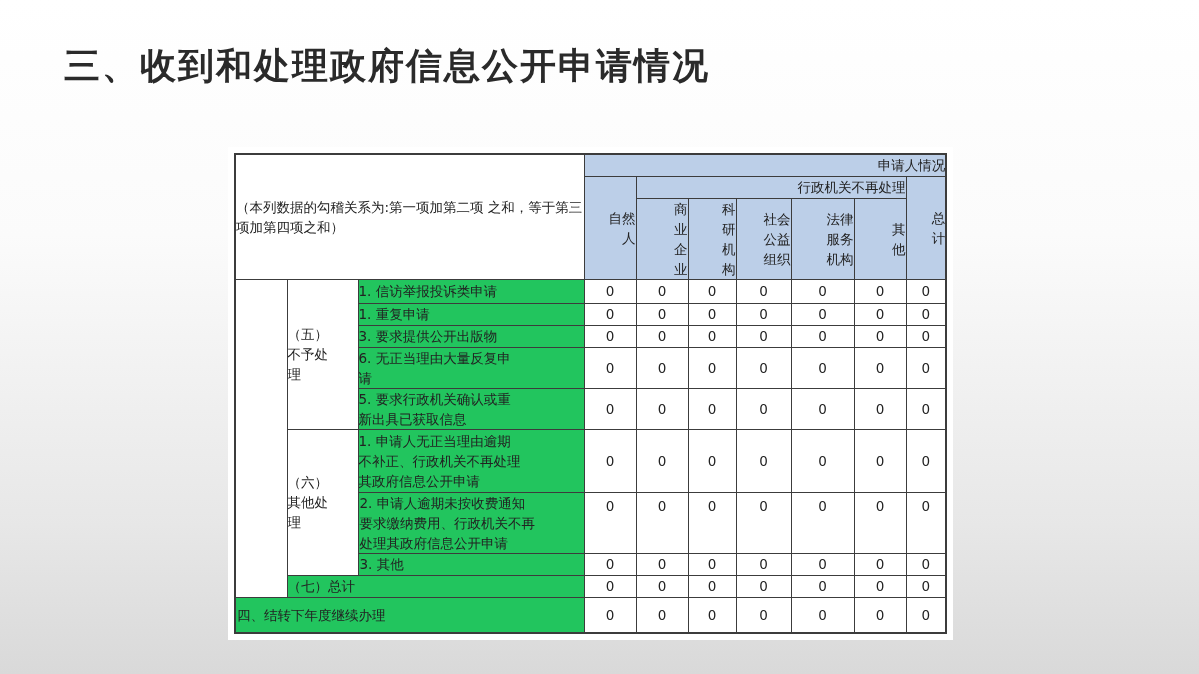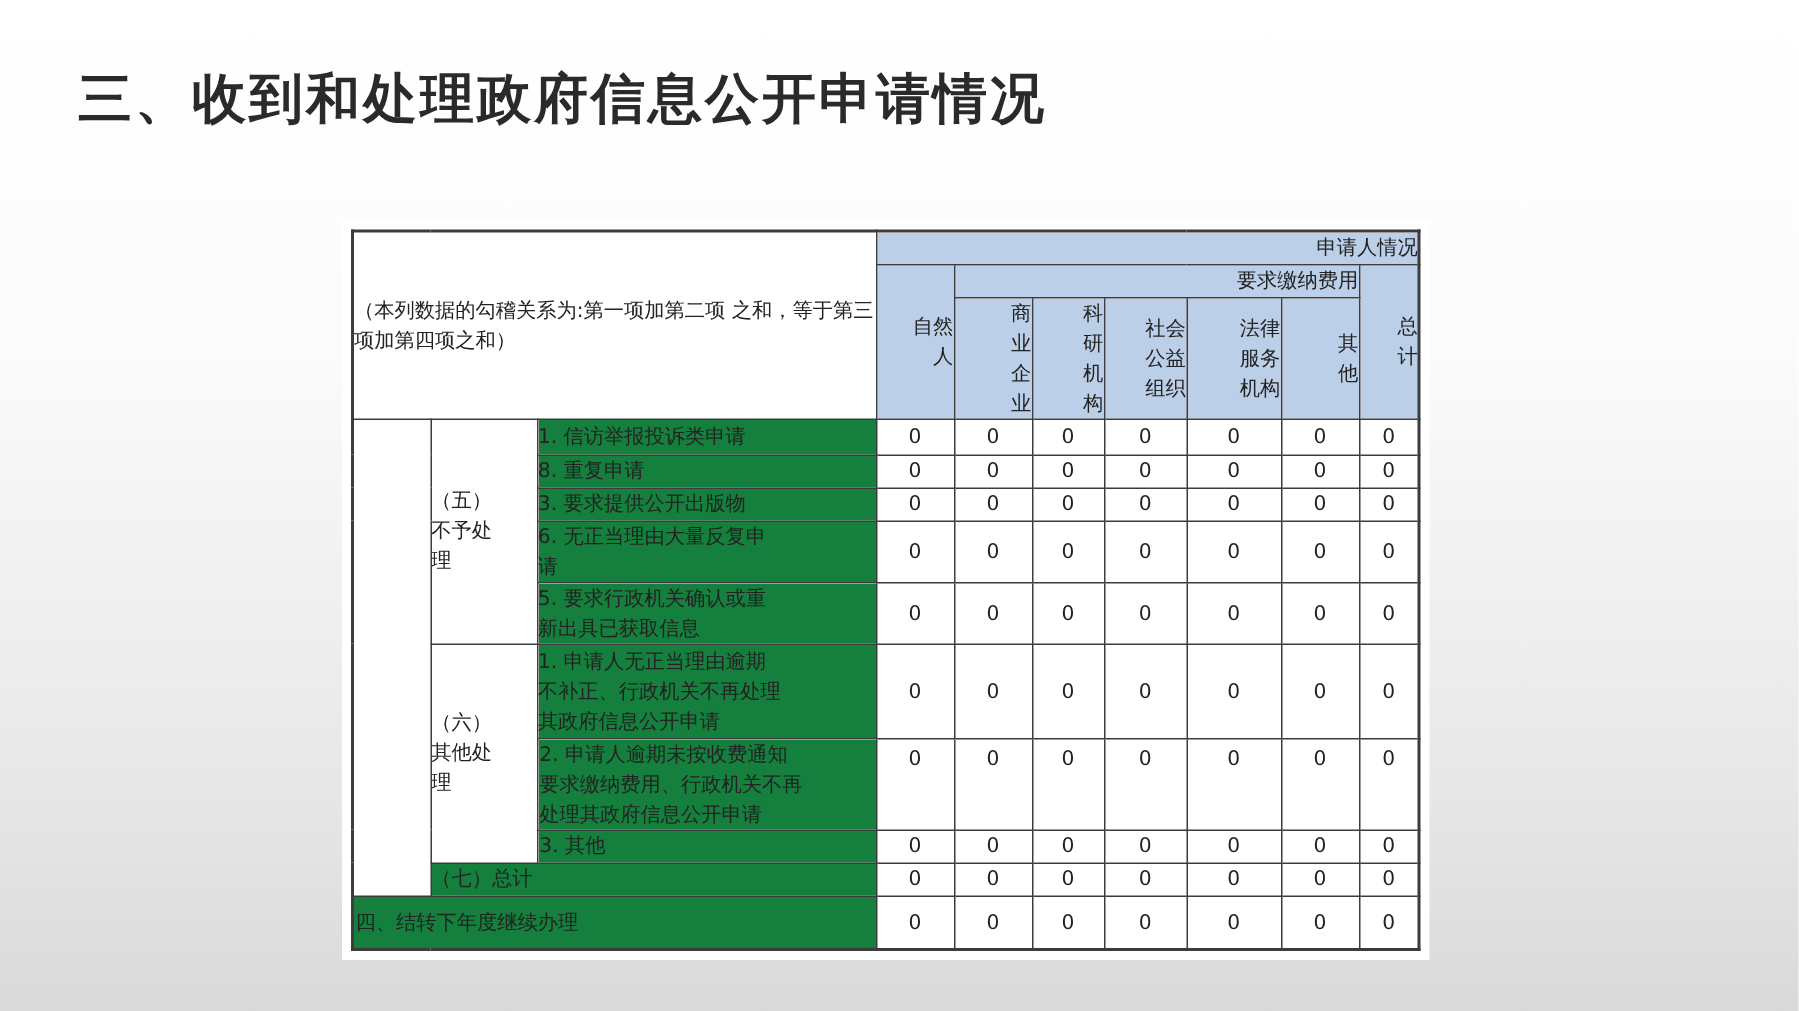--- a/index.html
+++ b/index.html
@@ -2,21 +2,21 @@
 <html><head>
 <meta charset="utf-8">
 <style>
   html,body{margin:0;padding:0;}
   body{
     width:1199px;height:674px;position:relative;overflow:hidden;
     font-family:"DejaVu Sans","Liberation Sans",sans-serif;
     background:linear-gradient(180deg,#ffffff 0%,#fbfbfb 35%,#e7e7e7 78%,#d9d9d9 100%);
   }
   .slide-title{
-    position:absolute;left:52px;top:42px;
+    position:absolute;left:64px;top:42px;
     font-size:36px;font-weight:800;color:#2a2a2a;
     letter-spacing:2px;white-space:nowrap;
   }
   .table-wrap{
     position:absolute;left:228px;top:147px;
     background:#ffffff;padding:6px;
   }
   table.report{
     border-collapse:collapse;table-layout:fixed;
     width:711px;
@@ -35,21 +35,21 @@
   td.corner{
     background:#ffffff;text-align:left;line-height:22px;
     padding:0 6px;
   }
   td.grp{
     text-align:left;padding-left:6px;white-space:pre-line;line-height:21px;
     background:#ffffff;
   }
   td.lbl{
     text-align:left;padding-left:6px;white-space:pre-line;line-height:20.5px;
-    background:#15803d;
+    background:#22c55e;
   }
   td.lbl.tight{padding-left:1px;}
   td.v{text-align:center;background:#ffffff;font-size:13px;}
   td.spacer{background:#ffffff;}
 </style>
 </head>
 <body>
 
 <div class="slide-title">三、收到和处理政府信息公开申请情况</div>
 
@@ -70,21 +70,21 @@
 
   <tbody>
         <tr style="height:22px">
     <td class="corner" colspan="3" rowspan="3">（本列数据的勾稽关系为:第一项加第二项
 之和，等于第三项加第四项之和）</td>
     <td class="hd" colspan="7">申请人情况</td>
   </tr>
   <tr style="height:22px">
     <td class="hd hd-stack" rowspan="2">自然
 人</td>
-    <td class="hd" colspan="5">要求缴纳费用</td>
+    <td class="hd" colspan="5">行政机关不再处理</td>
     <td class="hd hd-stack" rowspan="2">总
 计</td>
   </tr>
   <tr style="height:80px">
     <td class="hd hd-stack">商
 业
 企
 业</td>
     <td class="hd hd-stack">科
 研
@@ -108,21 +108,21 @@
     <td class="lbl">1. 信访举报投诉类申请</td>
     <td class="v">0</td>
     <td class="v">0</td>
     <td class="v">0</td>
     <td class="v">0</td>
     <td class="v">0</td>
     <td class="v">0</td>
     <td class="v">0</td>
   </tr>
   <tr style="height:22px">
-    <td class="lbl">8. 重复申请</td>
+    <td class="lbl">1. 重复申请</td>
     <td class="v">0</td>
     <td class="v">0</td>
     <td class="v">0</td>
     <td class="v">0</td>
     <td class="v">0</td>
     <td class="v">0</td>
     <td class="v">0</td>
   </tr>
   <tr style="height:22px">
     <td class="lbl">3. 要求提供公开出版物</td>

